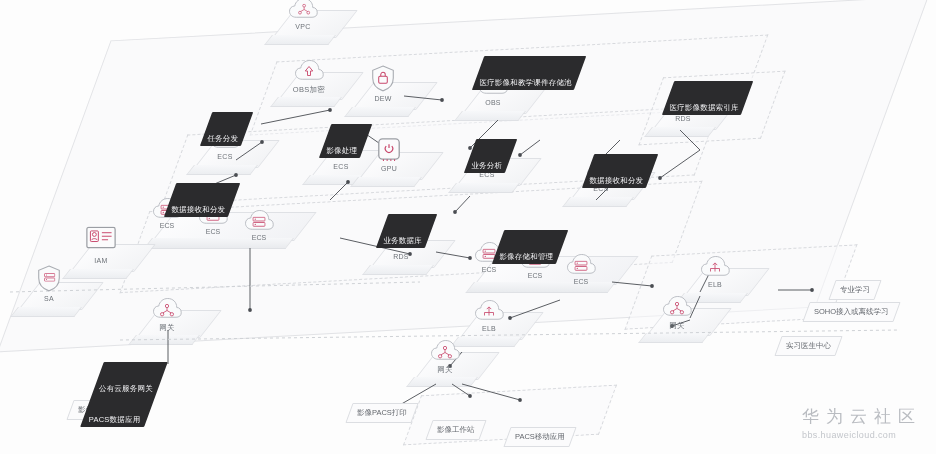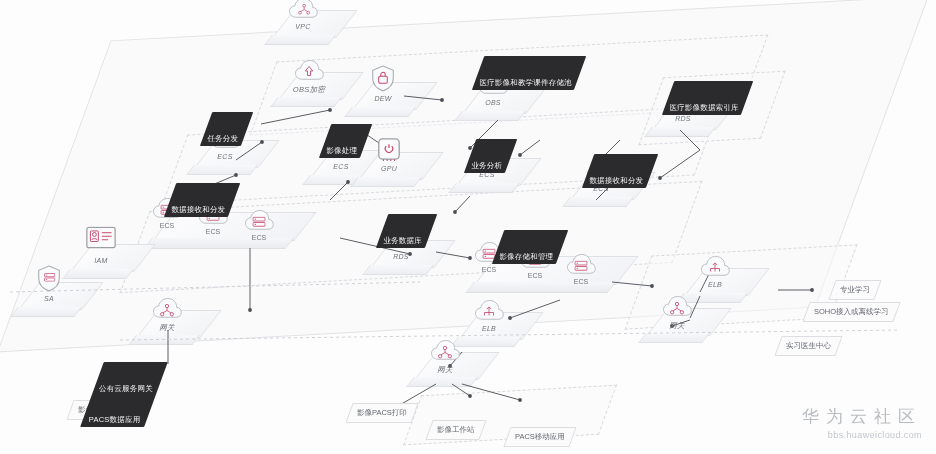--- a/index.html
+++ b/index.html
@@ -5,21 +5,21 @@
   html,body{margin:0;padding:0;background:#ffffff;}
   body{width:936px;height:454px;overflow:hidden;
        font-family:"Liberation Sans","DejaVu Sans",sans-serif;}
   #stage{position:relative;width:936px;height:454px;background:#fdfdfd;overflow:hidden;}
 
   
   .panel{position:absolute;border:1px solid #e2e3e6;background:rgba(247,248,250,.55);}
   .panel.dash{border-style:dashed;border-color:#d7d9dd;background:rgba(250,250,252,.5);}
 
   
-  .node{position:absolute;width:62px;height:34px;font-style:italic;}
+  .node{position:absolute;width:62px;height:34px;}
   .node .top{position:absolute;left:0;top:0;width:62px;height:26px;
     background:linear-gradient(135deg,#fdfdfe 0%,#f2f3f5 100%);
     border:1px solid #dfe1e5;
     transform:skewX(-38deg);transform-origin:left bottom;border-radius:1px;}
   .node .face{position:absolute;left:0;top:25px;width:62px;height:9px;
     background:linear-gradient(180deg,#f7f8fa,#eceef1);
     border:1px solid #dfe1e5;border-top:none;transform:skewX(-38deg);transform-origin:left top;}
   .node .lbl{position:absolute;left:0;top:13px;width:62px;text-align:center;
     font-size:7px;color:#6d7278;letter-spacing:.3px;z-index:4;}
   .node .lbl.cn{font-size:7.5px;}
@@ -47,21 +47,21 @@
 
   
   .cbox{position:absolute;background:#fbfbfc;border:1px solid #dcdee2;
     color:#62666c;font-size:7.5px;padding:4px 7px;white-space:nowrap;z-index:18;
     transform:skewX(-20deg);border-radius:1px;}
   .cbox span{display:block;transform:skewX(20deg);}
 
   svg.lines{position:absolute;left:0;top:0;width:936px;height:454px;z-index:2;
     pointer-events:none;}
 
-  .wm{position:absolute;right:14px;bottom:14px;text-align:right;z-index:30;margin-left:28px;}
+  .wm{position:absolute;right:14px;bottom:14px;z-index:30;margin-left:28px;}
   .wm .cn{font-size:17px;letter-spacing:7px;color:#b9bcc1;}
   .wm .url{font-size:9px;color:#c3c6cb;letter-spacing:.4px;margin-top:2px;}
 </style>
 </head>
 <body>
 
 <div id="stage">
 
   <div class="panel" style="left:62px;top:18px;width:800px;height:310px;
               transform:skewX(-20deg) skewY(-3.2deg);"></div>

